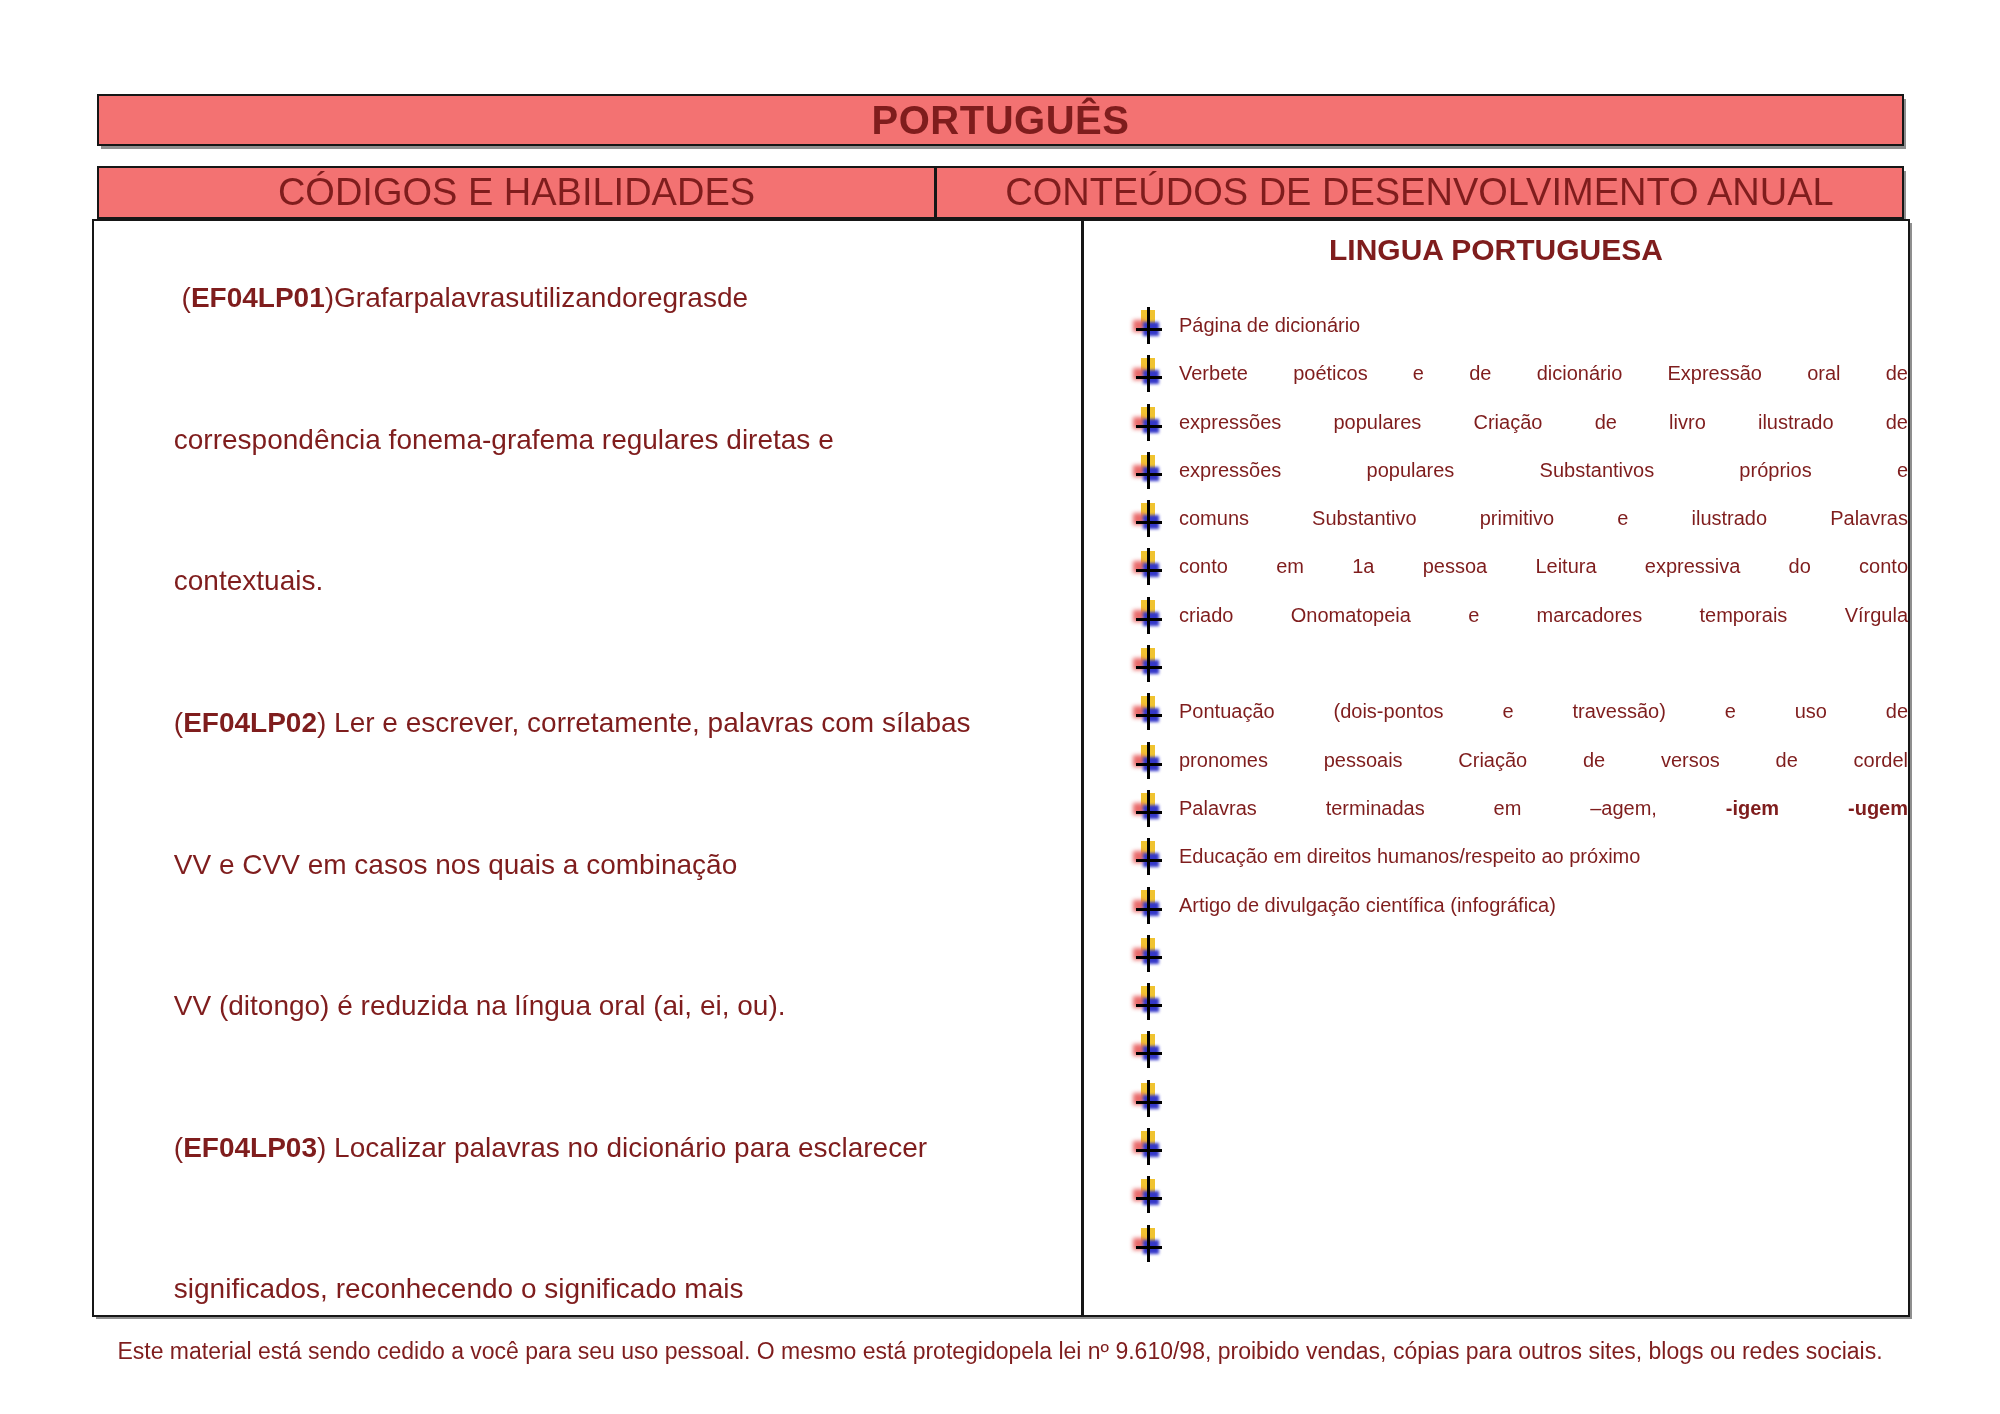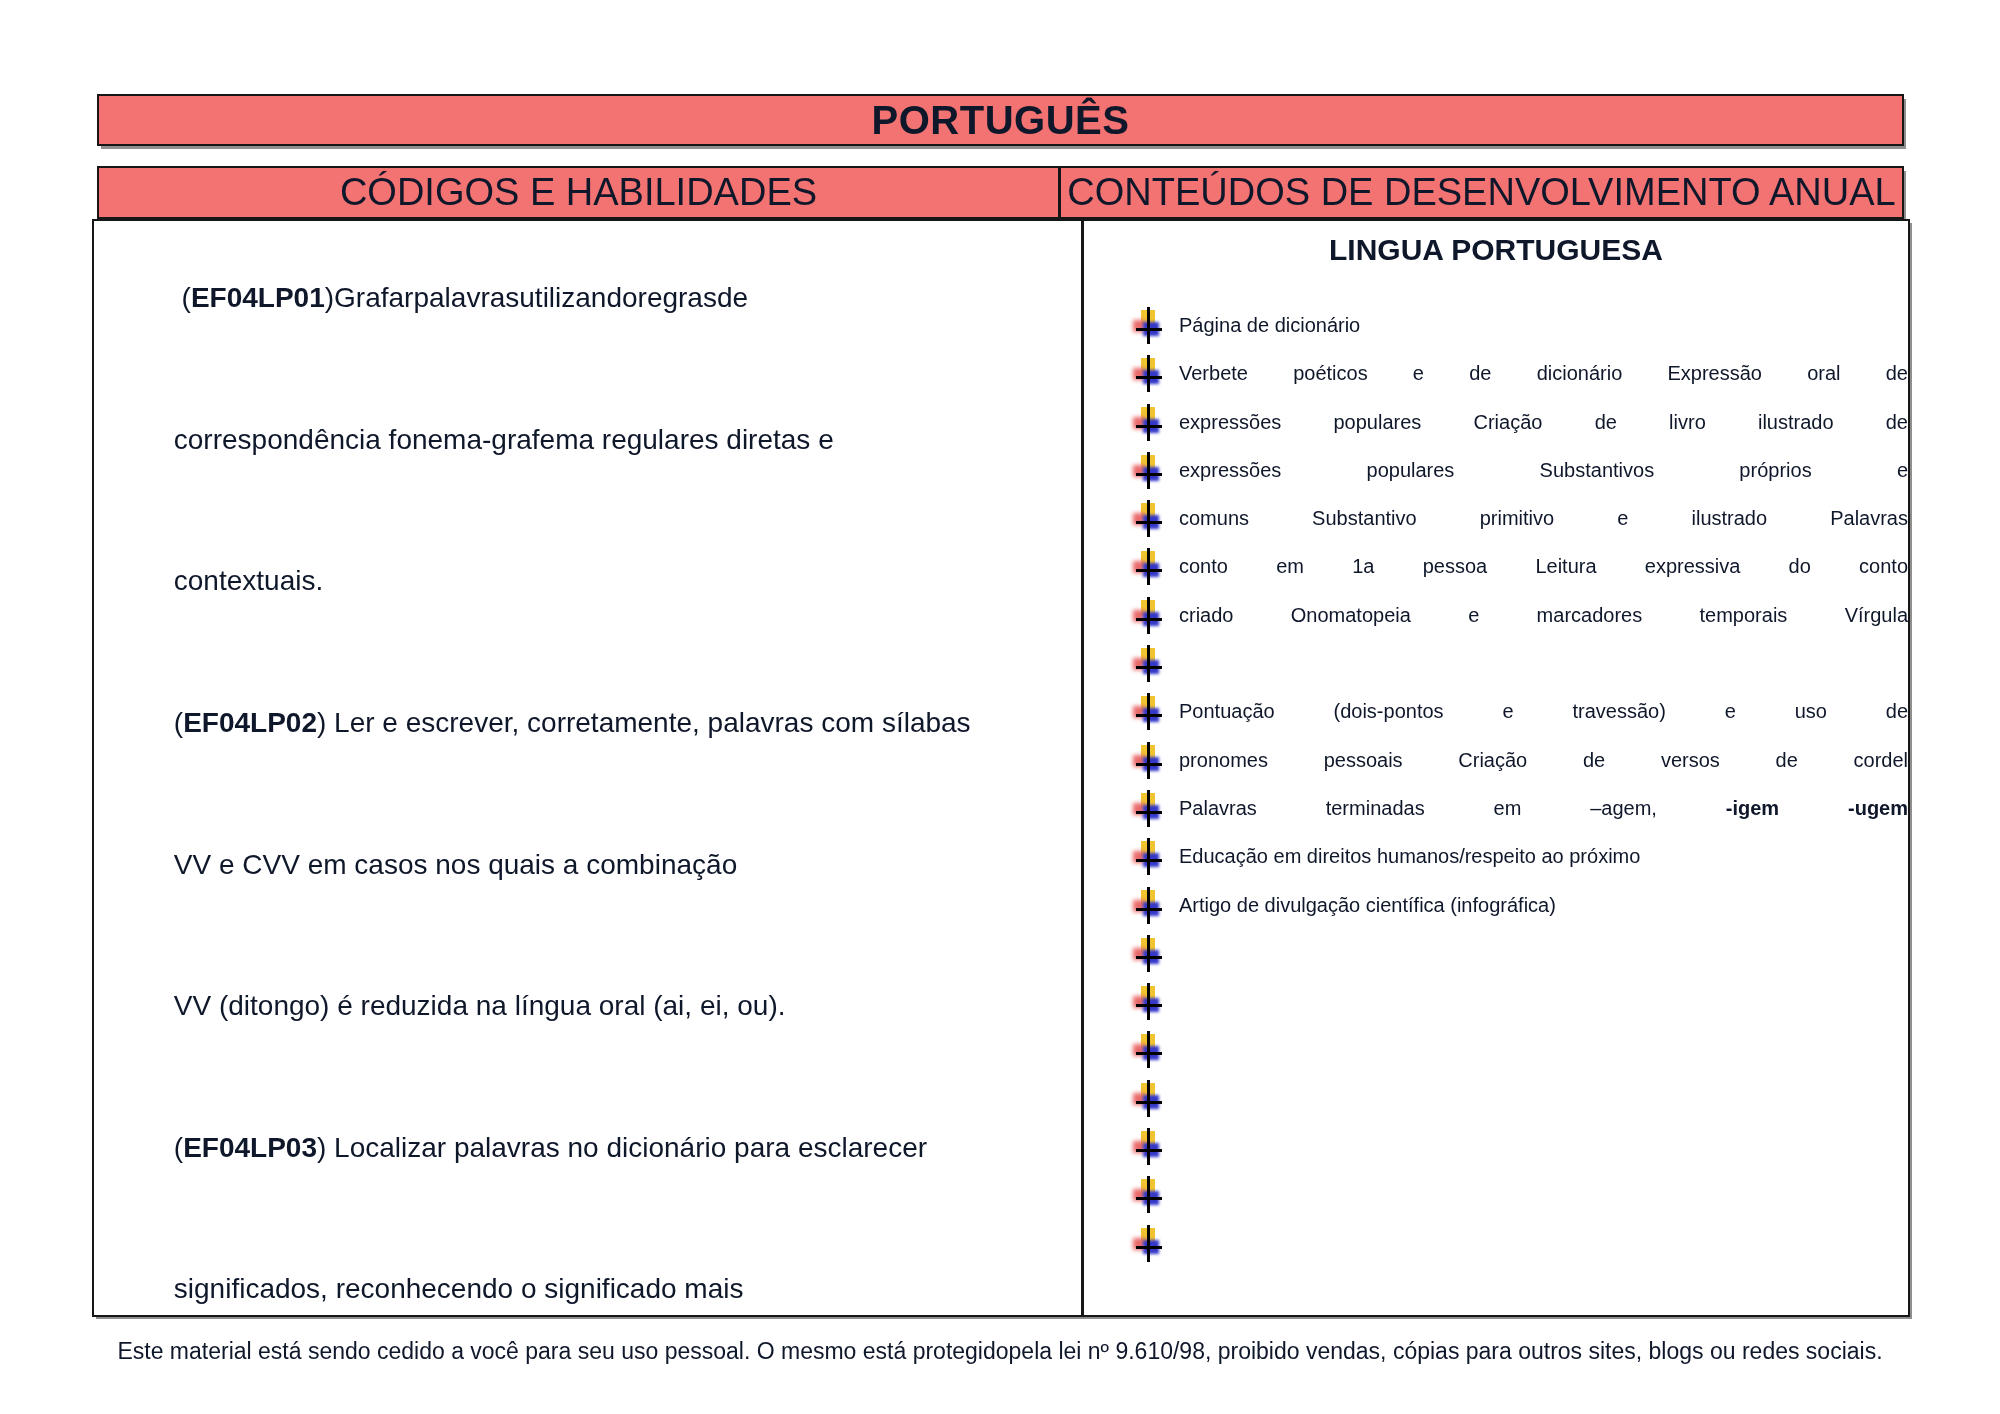--- a/index.html
+++ b/index.html
@@ -1,38 +1,38 @@
 <!DOCTYPE html>
 <html style="--pink: #F37272; --line: #161616; --shadow: #8f8f8f; --bullet-yellow: #F0C330; --bullet-red: #E96A6A; --bullet-blue: #3437C8;"><head>
 <meta charset="utf-8">
 <style>
   * { margin:0; padding:0; box-sizing:border-box; }
   html,body { background:#ffffff; }
   .page {
     position:relative; width:2000px; height:1414px; background:#fff;
-    font-family:"Liberation Sans","DejaVu Sans",sans-serif; color:#0f172a;
+    font-family:"Liberation Sans","DejaVu Sans",sans-serif; color:#7f1d1d;
     overflow:hidden;
   }
   .title-bar {
     position:absolute; left:97px; top:94px; width:1807px; height:52px;
     background:var(--pink,#F37272); border:2px solid var(--line,#161616);
     box-shadow:3px 4px 0 -1px var(--shadow,#8f8f8f);
     display:flex; align-items:center; justify-content:center;
     font-size:40px; font-weight:bold; letter-spacing:0.5px;
   }
   .header-row {
     position:absolute; left:97px; top:166px; width:1807px; height:53px;
     display:flex; box-shadow:3px 4px 0 -1px var(--shadow,#8f8f8f);
   }
   .hcell {
     background:var(--pink,#F37272); border:2px solid var(--line,#161616);
     display:flex; align-items:center; justify-content:center;
     font-size:38px; font-weight:400; white-space:nowrap; overflow:hidden;
   }
-  .hcell.left  { width:964px; border-right:3px solid var(--line,#161616); }
+  .hcell.left  { width:840px; border-right:3px solid var(--line,#161616); }
   .hcell.right { flex:1; border-left:none; }
   .body-table {
     position:absolute; left:92px; top:219px; width:1818px; height:1098px;
     border:2px solid var(--line,#161616); background:#fff;
     box-shadow:3px 3px 0 -1px var(--shadow,#8f8f8f);
     display:flex; overflow:hidden;
   }
   .cell-left {
     width:990px; border-right:3px solid var(--line,#161616);
     padding:6px 4px 0 2px; overflow:hidden;

